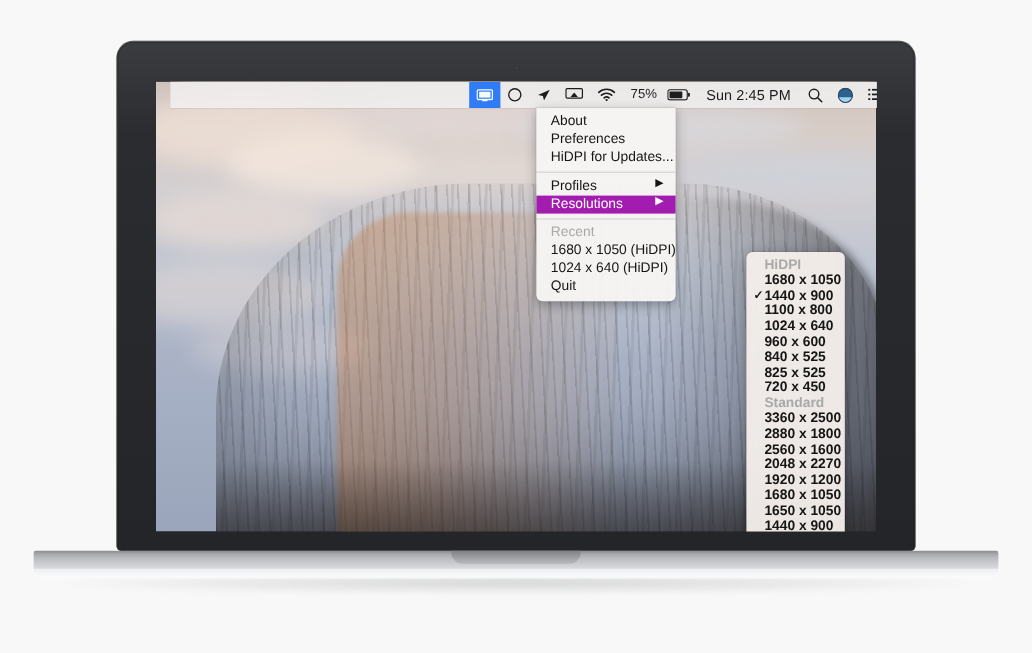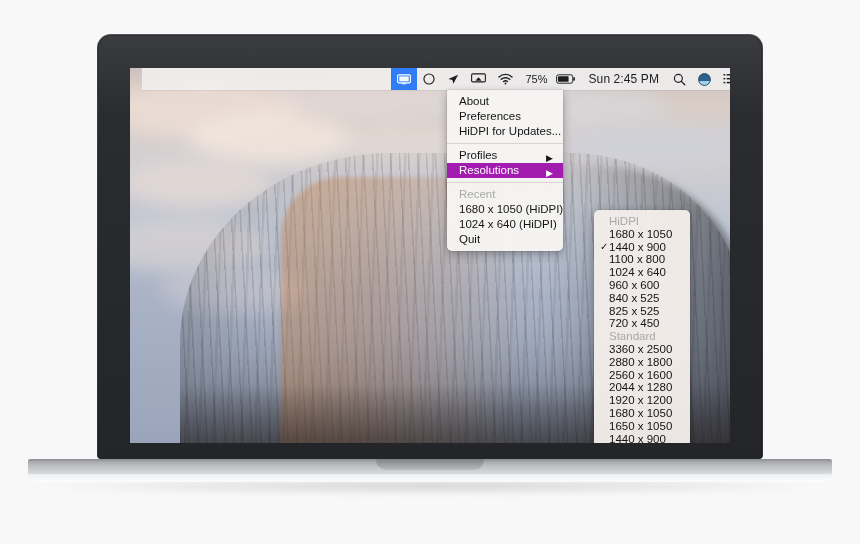--- a/index.html
+++ b/index.html
@@ -208,21 +208,21 @@
     box-shadow: 0 3px 10px rgba(0,0,0,0.30), 0 0 0 0.5px rgba(0,0,0,0.14);
     padding: 4px 0 4px 0;
     font-size: 11.5px;
     color: #151515;
   }
   .mi {
     height: 15px;
     line-height: 15px;
     padding: 0 10px 0 12px;
     display: flex;
-    align-items: flex-end;
+    align-items: flex-start;
     white-space: nowrap;
   }
   .mi .mi-label { flex: 1; }
   .mi.selected {
     background: #a21caf;
     color: #ffffff;
   }
   .mi.section {
     color: #a9a9a9;
   }
@@ -233,29 +233,30 @@
   }
   .menu-sep {
     height: 1px;
     margin: 4px 0 4px 0;
     background: rgba(0,0,0,0.13);
   }
 
   
   #menu-sub {
     position: absolute;
-    left: 464px;
+    left: 492px;
     top: 142px;
-    width: 96px;
+    width: 82px;
     background: rgba(243,238,234,0.955);
     border-radius: 5px;
     box-shadow: 0 3px 12px rgba(0,0,0,0.32), 0 0 0 0.5px rgba(0,0,0,0.13);
     padding: 5px 0 5px 0;
     font-size: 11.5px;
     color: #151515;
+    font-weight: bold;
   }
   .si {
     height: 12.8px;
     line-height: 12.8px;
     padding: 0 6px 0 6px;
     display: flex;
     align-items: center;
     white-space: nowrap;
   }
   .si .chk {
@@ -520,21 +521,21 @@
           <div class="si">
             <span class="chk"></span>
             <span>2880 x 1800</span>
           </div>
           <div class="si">
             <span class="chk"></span>
             <span>2560 x 1600</span>
           </div>
           <div class="si">
             <span class="chk"></span>
-            <span>2044 x 1280</span>
+            <span>2048 x 2270</span>
           </div>
           <div class="si">
             <span class="chk"></span>
             <span>1920 x 1200</span>
           </div>
           <div class="si">
             <span class="chk"></span>
             <span>1680 x 1050</span>
           </div>
           <div class="si">

